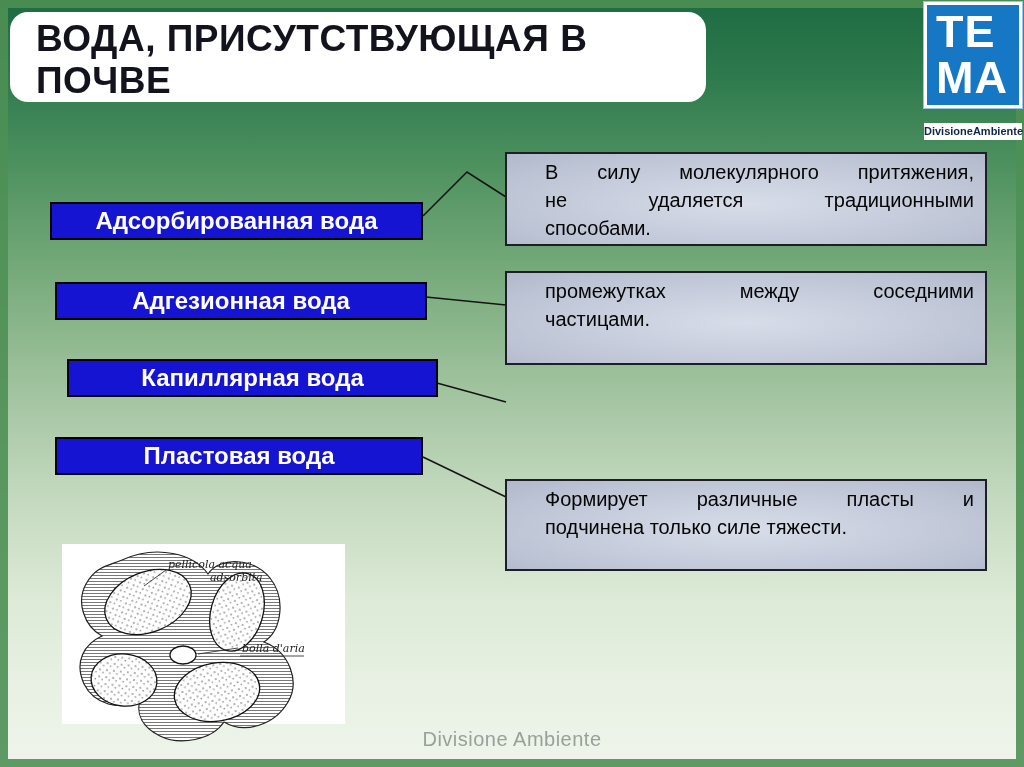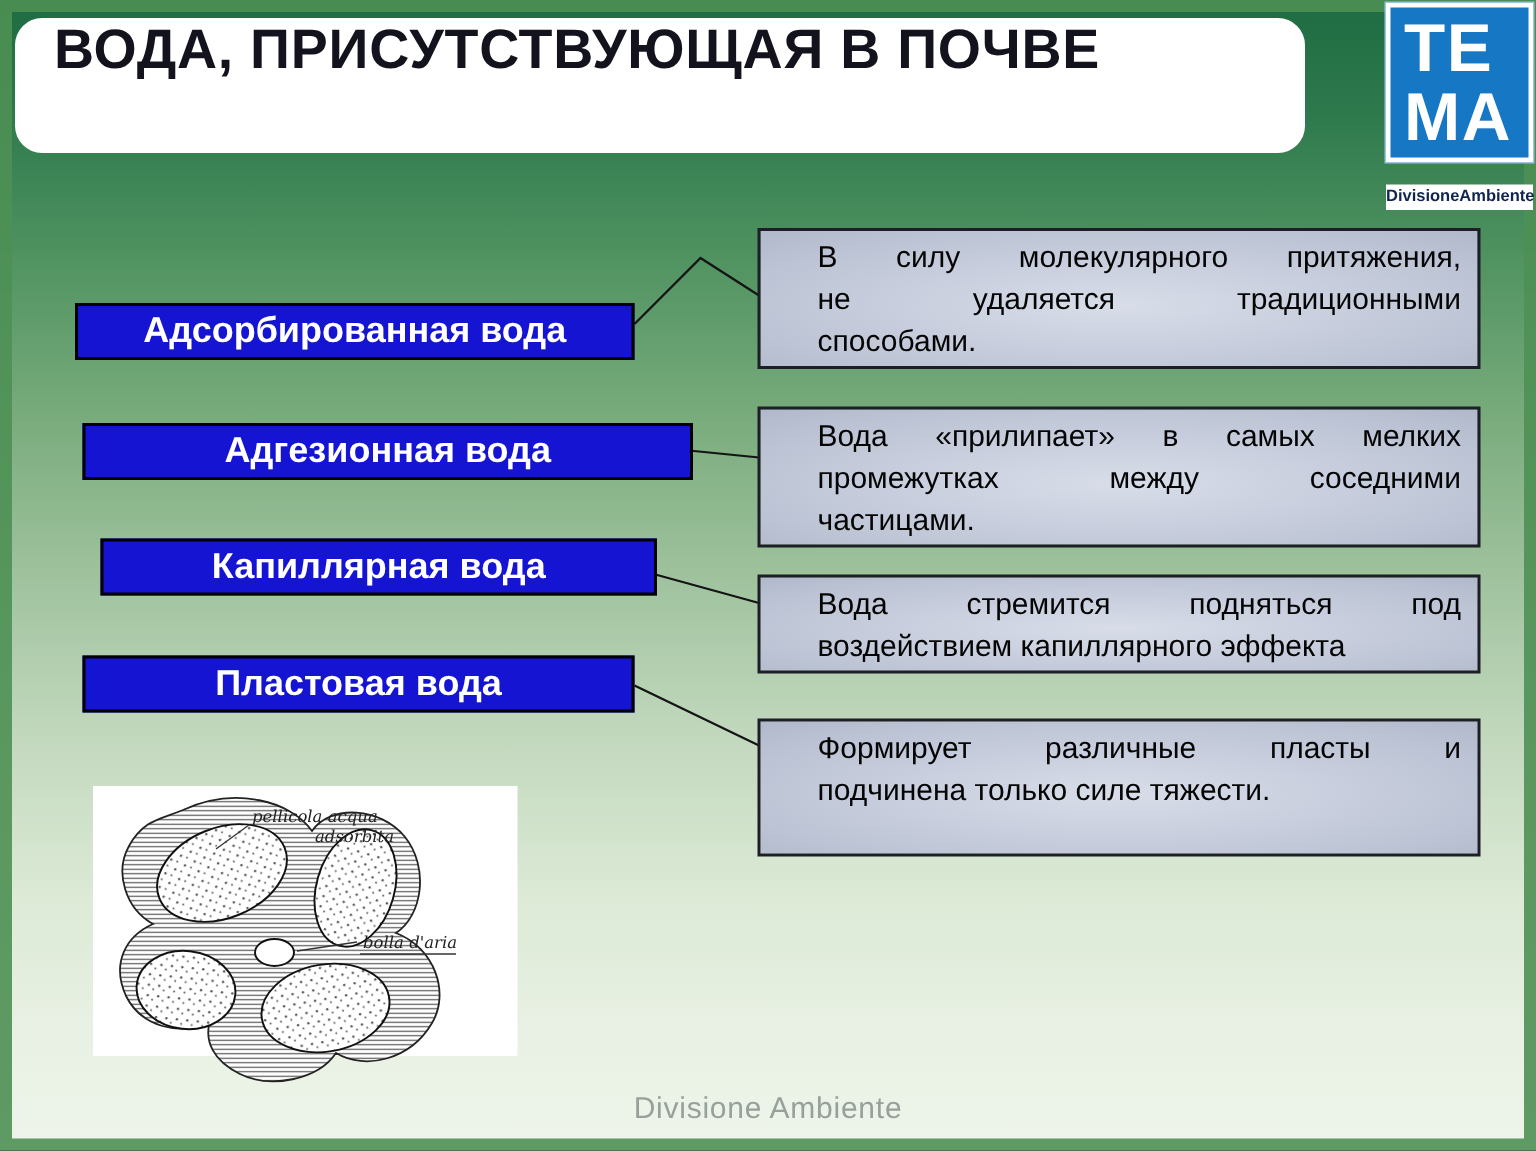--- a/index.html
+++ b/index.html
@@ -4,22 +4,22 @@
 <style>
   html,body{margin:0;padding:0;background:#333;}
   .stage{
     position:relative;width:1024px;height:767px;overflow:hidden;
     font-family:"Liberation Sans",sans-serif;
     background:linear-gradient(180deg,#1f6b42 0%,#2e7a4d 10%,#4f9260 22%,#78ab7c 36%,#9fc29d 50%,#c2d8bd 64%,#dcead6 78%,#e9f1e4 90%,#eef4ea 100%);
   }
   .frame{position:absolute;inset:0;box-shadow:inset 0 0 0 8px rgba(78,144,84,.9);pointer-events:none;z-index:50;}
 
   .header{
-    position:absolute;left:10px;top:12px;width:860px;height:90px;
-    background:#ffffff;border-radius:18px;display:flex;align-items:flex-start;
+    position:absolute;left:10px;top:12px;width:696px;height:90px;
+    background:#ffffff;border-radius:18px;display:flex;align-items:flex-end;
     padding:0 0 0 26px;box-sizing:border-box;z-index:2;
   }
   .title{font-size:37px;font-weight:bold;color:#13131d;letter-spacing:.5px;}
 
   .logo{position:absolute;top:2px;right:2px;width:98px;z-index:60;padding-left:40px;}
   .logo-box{
     background:#1677c5;border:3px solid #ffffff;box-shadow:0 0 0 1px #9cc4e4;
     height:106px;padding:4px 0 0 9px;box-sizing:border-box;
   }
   .logo-line{color:#ffffff;font-weight:bold;font-size:45px;line-height:46px;letter-spacing:1px;}
@@ -29,38 +29,38 @@
   }
 
   .connectors{position:absolute;left:0;top:0;z-index:1;}
 
   .item-btn{
     position:absolute;height:38px;background:#1414d2;border:2px solid #000000;
     color:#ffffff;font-weight:bold;font-size:24px;
     display:flex;align-items:center;justify-content:center;box-sizing:border-box;z-index:2;
   }
   .btn1{left:50px;top:202px;width:373px;}
-  .btn2{left:55px;top:282px;width:407px;}
+  .btn2{left:55px;top:282px;width:372px;}
   .btn3{left:55px;top:359px;width:371px;margin-left:12px;}
   .btn4{left:55px;top:437px;width:368px;}
 
   .callout{
     position:absolute;left:505px;width:482px;
     background:radial-gradient(120% 130% at 50% 55%, #d8dde9 0%, #bcc3d4 45%, #9ca5bc 85%, #939cb4 100%);
     border:2px solid #1e1e28;color:#050505;font-size:20px;line-height:28px;
     padding:4px 11px;box-sizing:border-box;z-index:2;
   }
   .callout .ln{text-align:justify;text-align-last:justify;margin-left:27px;}
   .callout .ln:last-child{text-align-last:left;}
   .co1{top:152px;height:94px;}
   .co2{top:271px;height:94px;}
   .co3{top:383px;height:66px;}
   .co4{top:479px;height:92px;}
 
-  .diagram{position:absolute;left:62px;top:524px;width:283px;height:180px;background:#ffffff;z-index:2;text-align:center;}
+  .diagram{position:absolute;left:62px;top:544px;width:283px;height:180px;background:#ffffff;z-index:2;text-align:center;}
   .dlabel{font-family:"DejaVu Serif",serif;font-style:italic;font-size:11px;fill:#222;}
 
   .footer{
     position:absolute;left:0;top:728px;width:100%;text-align:center;
     color:#97a19b;font-size:20px;letter-spacing:.5px;z-index:2;
   }
 </style>
 </head>
 <body>
 
@@ -90,29 +90,24 @@
   <div class="item-btn btn3">Капиллярная вода</div>
   <div class="item-btn btn4">Пластовая вода</div>
 
   <div class="callout co1">
     <div class="ln">В силу молекулярного притяжения,</div>
     <div class="ln">не удаляется традиционными</div>
     <div class="ln">способами.</div>
   </div>
 
   <div class="callout co2">
-    <div class="ln">Вода «прилипает» в самых мелких</div>
     <div class="ln">промежутках между соседними</div>
     <div class="ln">частицами.</div>
   </div>
 
-  <div class="callout co3">
-    <div class="ln">Вода стремится подняться под</div>
-    <div class="ln">воздействием капиллярного эффекта</div>
-  </div>
 
   <div class="callout co4">
     <div class="ln">Формирует различные пласты и</div>
     <div class="ln">подчинена только силе тяжести.</div>
   </div>
 
   <div class="diagram">
     <svg width="283" height="208" viewBox="0 0 283 208">
       <defs>
         <pattern id="dots" width="7" height="7" patternUnits="userSpaceOnUse">

